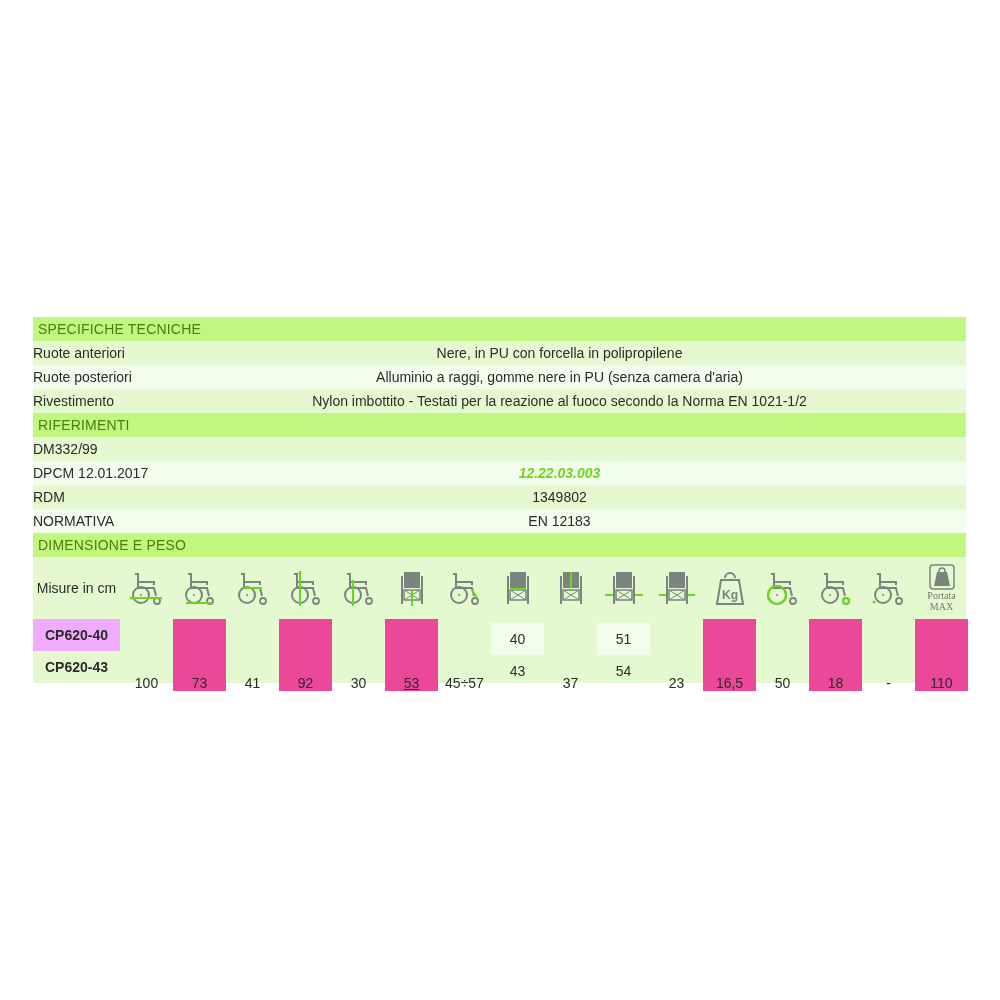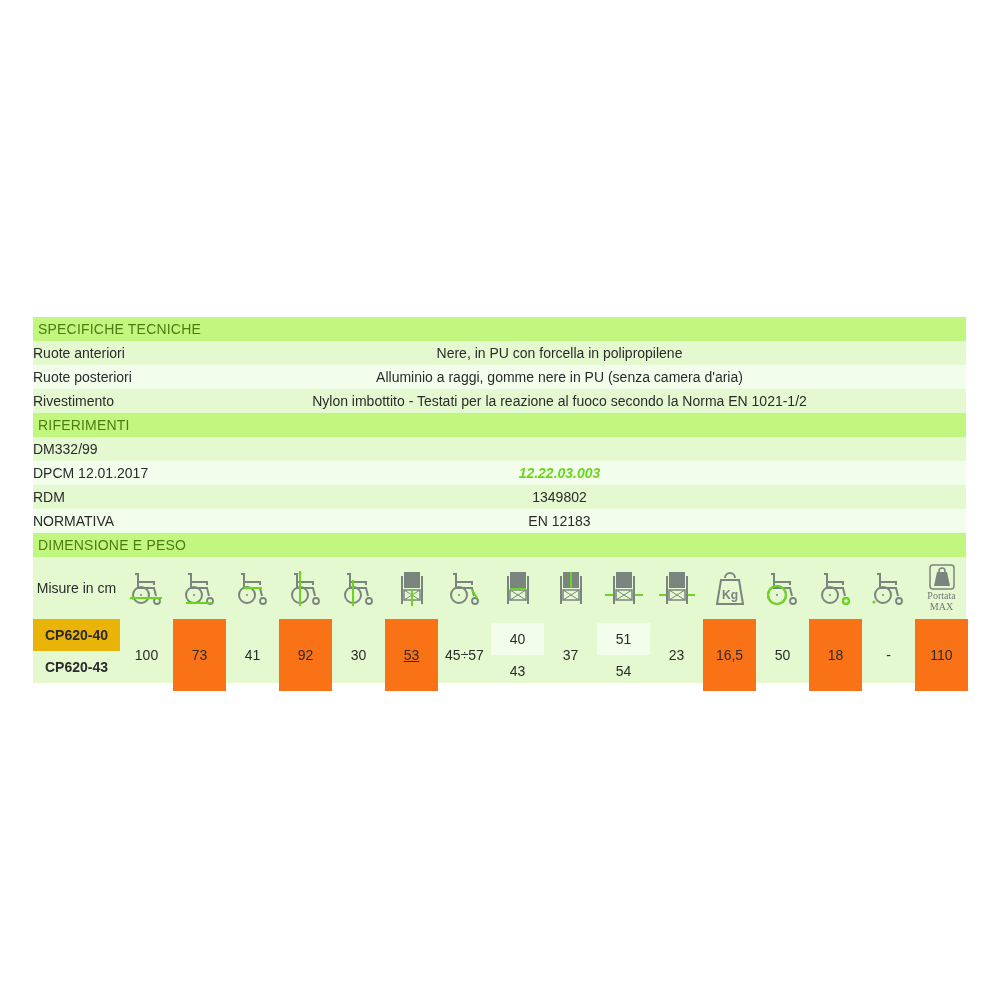--- a/index.html
+++ b/index.html
@@ -12,22 +12,22 @@
   .row .lbl { width:200px; padding-left:0px; white-space:nowrap; }
   .row .val { position:absolute; left:0; right:0; text-align:center; white-space:nowrap; }
   .row .val.offset { left:120px; }
   .green { color:#6cd61e; font-weight:bold; font-style:italic; }
   .dim { position:relative; height:126px; background:#e5f9d1; }
   .dim .hdr { position:absolute; top:0; left:0; right:0; height:58px; }
   .dim .col { position:absolute; width:53px; }
   .hdr .col { top:4px; height:54px; display:flex; align-items:center; justify-content:center; flex-direction:column; }
   .hdr .first { left:0; width:87px; font-size:14px; text-align:center; line-height:19px; }
   .body { position:absolute; top:62px; left:0; right:0; height:64px; }
-  .body .col { top:0; height:72px; display:flex; align-items:center; justify-content:center; font-size:14px; }
-  .light { background:#f97316; }
+  .body .col { top:0; height:72px; display:flex; align-items:flex-end; justify-content:center; font-size:14px; }
+  .light { background:#ec4899; }
   .model { position:absolute; left:0; width:87px; height:32px; font-weight:bold; font-size:14px; display:flex; align-items:center; justify-content:center; }
   .split { flex-direction:column; }
   .split span { height:32px; width:100%; display:flex; align-items:center; justify-content:center; }
   .split .top { background:#f3fdeb; }
   .caption { font-size:10px; color:#777; line-height:11px; text-align:center; }
   svg { display:block; }
 </style>
 </head>
 <body>
 
@@ -251,21 +251,21 @@
                 <rect x="1" y="1" width="24" height="24" rx="3" fill="none" stroke="#7a8580" stroke-width="1.5"></rect>
                 <path d="M5 22 l3 -14 h10 l3 14z" fill="#7a8580"></path>
                 <circle cx="13" cy="7" r="3" fill="none" stroke="#7a8580" stroke-width="1.5"></circle>
               </svg>
             </span>
             <span class="caption">Portata MAX</span>
           </div>
         </div>
     </div>
     <div class="body">
-      <div class="model" style="top:0;background:#eab308;">CP620-40</div>
+      <div class="model" style="top:0;background:#f0abfc;">CP620-40</div>
       <div class="model" style="top:32px;">CP620-43</div>
       <div id="val-cols">
           <div class="col" style="left: 87px;">100</div>
           <div class="col light" style="left: 140px;">73</div>
           <div class="col" style="left: 193px;">41</div>
           <div class="col light" style="left: 246px;">92</div>
           <div class="col" style="left: 299px;">30</div>
           <div class="col light" style="left: 352px; text-decoration: underline;">53</div>
           <div class="col" style="left: 405px;">45÷57</div>
           <div class="col split" style="left: 458px;">

